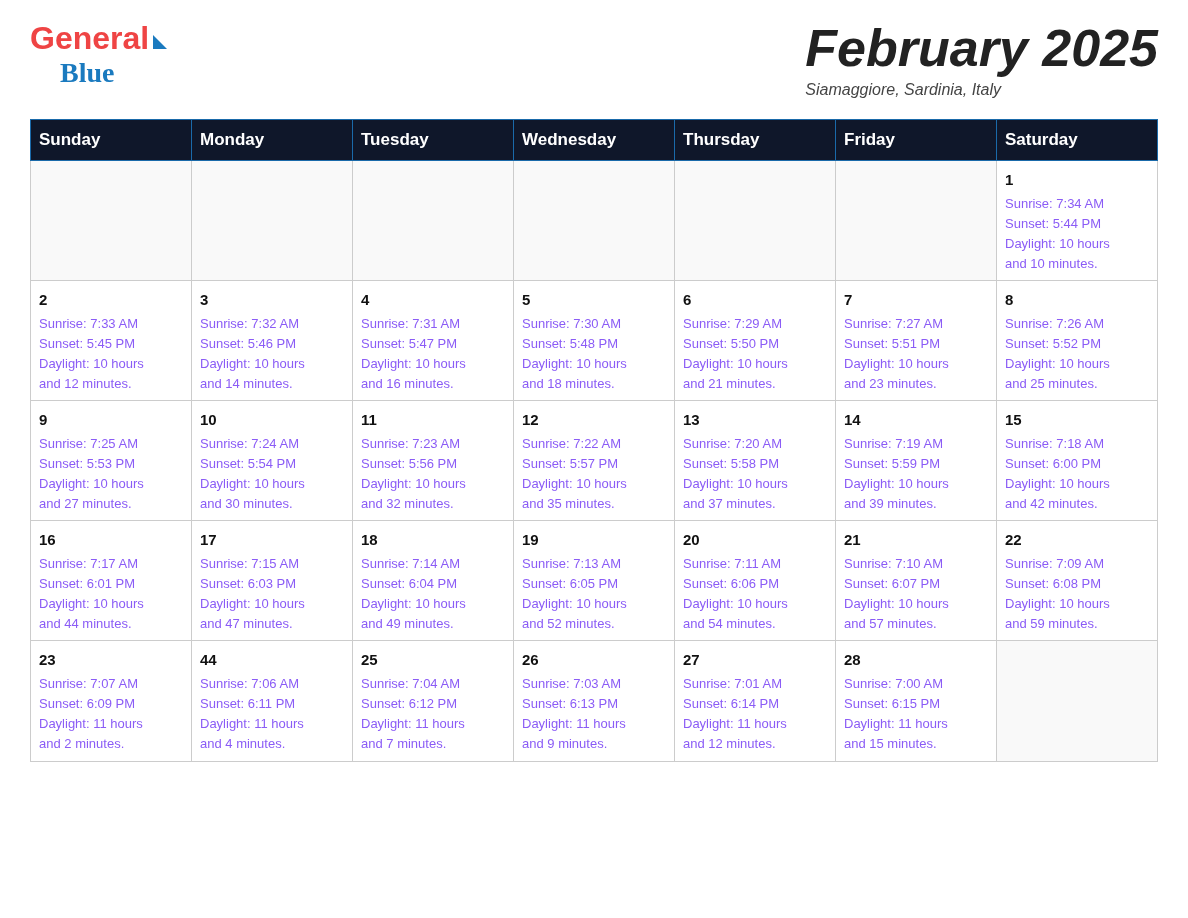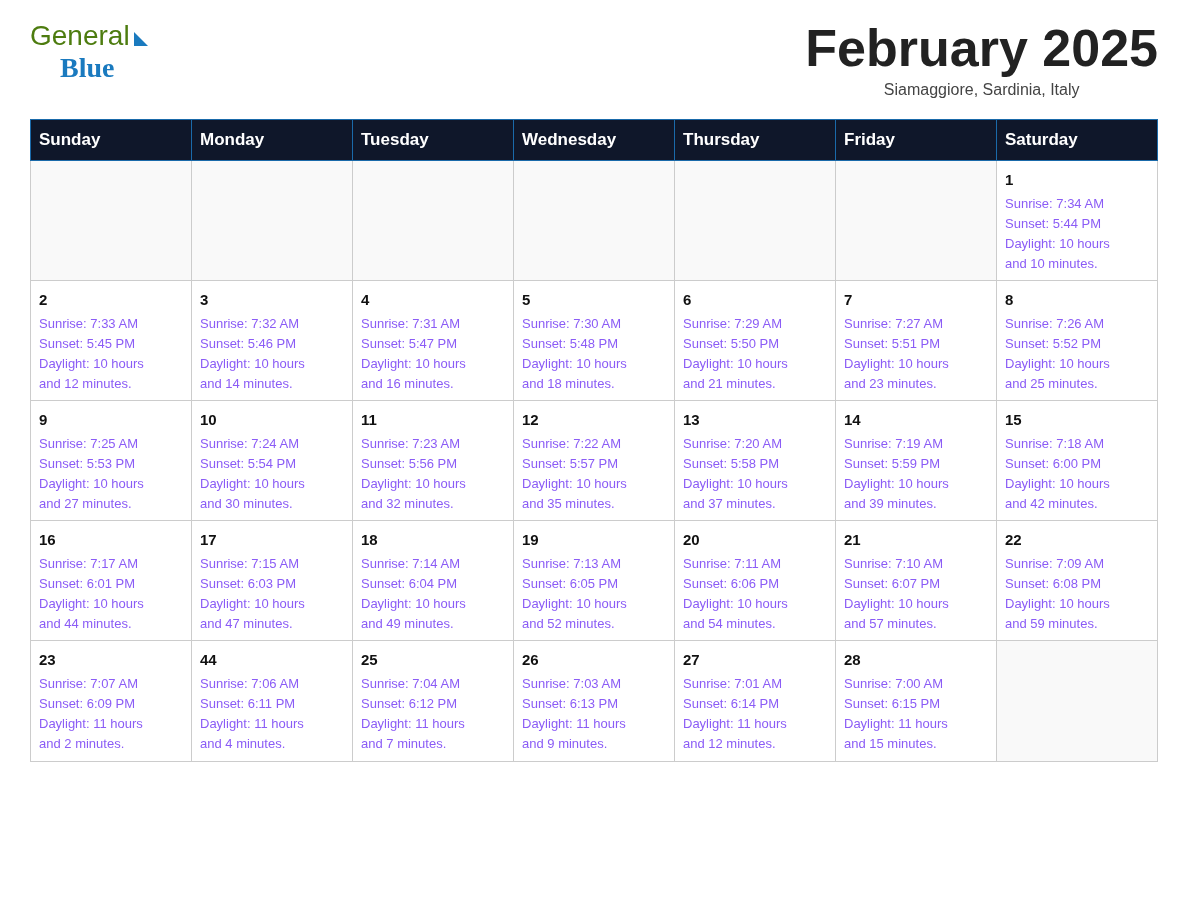--- a/index.html
+++ b/index.html
@@ -19,43 +19,44 @@
     .logo {
       display: flex;
       flex-direction: column;
       align-items: flex-start;
     }
     .logo-top {
       display: flex;
       align-items: center;
     }
     .logo-general {
-      font-size: 28px;
-      font-weight: normal;
-      color: #4d7c0f;
+      font-size: 32px;
+      font-weight: bold;
+      color: #ef4444;
       font-family: Arial, sans-serif;
     }
     .logo-arrow {
       width: 0;
       height: 0;
       border-left: 14px solid #1a7abf;
       border-top: 14px solid transparent;
       border-bottom: 0px solid transparent;
       margin-left: 4px;
       margin-top: 6px;
     }
     .logo-blue {
       font-size: 28px;
       font-weight: bold;
       color: #1a7abf;
       font-family: Liberation Serif, serif;
       margin-left: 30px;
     }
     .title-section {
-      text-align: center;
+      text-align: left;
+      font-style: italic;
     }
     .month-title {
       font-size: 52px;
       font-weight: bold;
       color: #222;
       line-height: 1.1;
     }
     .location-title {
       font-size: 16px;
       color: #444;

